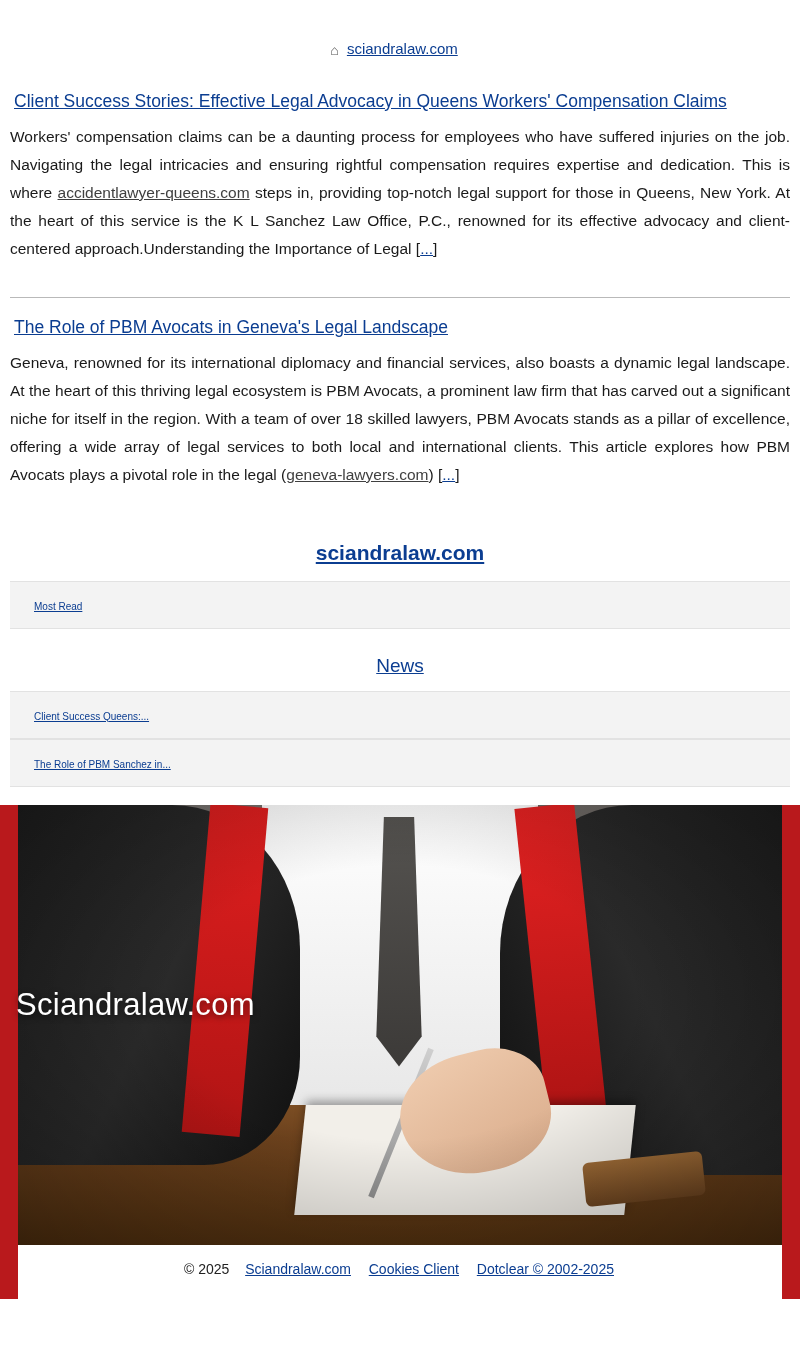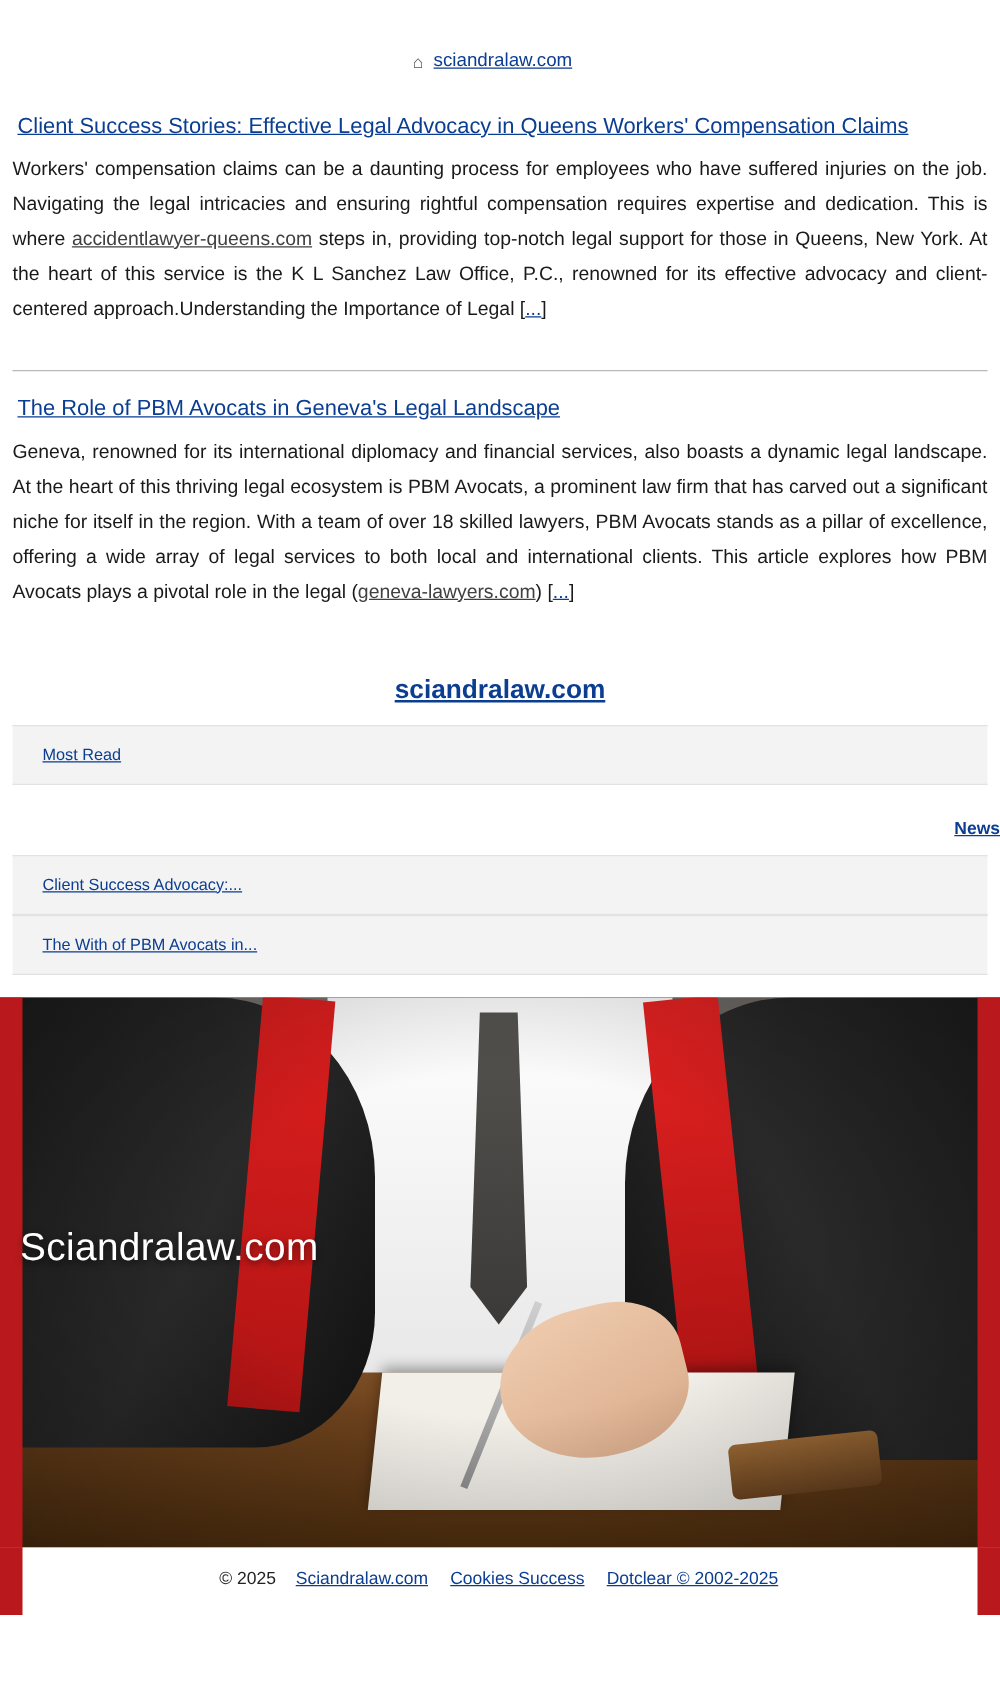--- a/index.html
+++ b/index.html
@@ -83,40 +83,40 @@
     text-align: center;
     margin: 52px 0 16px 0;
   }
   .site-title a {
     color: #0b3d91;
     text-decoration: underline;
     font-size: 21px;
     font-weight: bold;
   }
   .section-head {
-    text-align: right;
-    font-size: 14px;
-    font-weight: bold;
+    text-align: center;
+    font-size: 19px;
+    font-weight: normal;
     margin: 26px 0 14px 0;
   }
   .section-head a {
     color: #0b3d91;
     text-decoration: underline;
   }
   .list-band {
     background: #f3f3f3;
     border-top: 1px solid #e2e2e2;
     border-bottom: 1px solid #e2e2e2;
     padding: 14px 0 14px 24px;
     margin: 0 10px;
   }
   .list-band a {
     color: #0b3d91;
     text-decoration: underline;
-    font-size: 13px;
+    font-size: 10px;
   }
 
   
   .hero {
     position: relative;
     width: 800px;
     height: 440px;
     margin-top: 18px;
     overflow: hidden;
     background: #2b2b2b;
@@ -262,25 +262,25 @@
   </div>
 
   <div class="list-band">
     <a href="#">Most Read</a>
   </div>
 
   <div class="section-head">
     <a href="#">News</a>
   </div>
   <div class="list-band">
-    <a href="#">Client Success Advocacy:...</a>
+    <a href="#">Client Success Queens:...</a>
   </div>
 
   <div class="list-band">
-    <a href="#">The With of PBM Avocats in...</a>
+    <a href="#">The Role of PBM Sanchez in...</a>
   </div>
 
   <div class="hero">
     <div class="hero-art">
       <div class="hero-wall"></div>
       <div class="hero-desk"></div>
       <div class="hero-shirt"></div>
       <div class="hero-robe-left"></div>
       <div class="hero-robe-right"></div>
       <div class="hero-red-left"></div>
@@ -297,18 +297,18 @@
     <div class="hero-caption">Sciandralaw.com</div>
   </div>
 
   <div class="footer">
     <div class="footer-rails-left"></div>
     <div class="footer-rails-right"></div>
     <span>© 2025</span>
     <span class="sep"></span>
     <a href="#">Sciandralaw.com</a>
     <span class="sep"></span>
-    <a href="#">Cookies Success</a>
+    <a href="#">Cookies Client</a>
     <span class="sep"></span>
     <a href="#">Dotclear © 2002-2025</a>
   </div>
 
 </div>
 
 </body></html>

